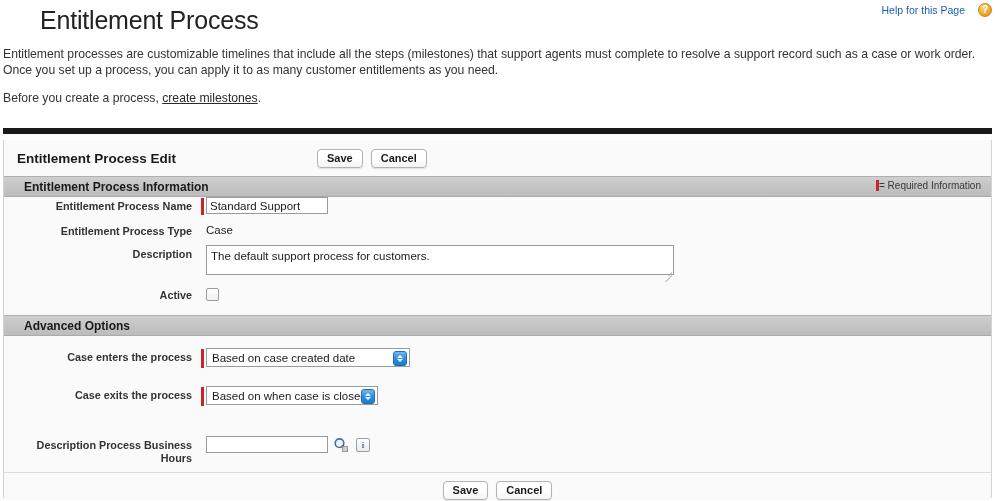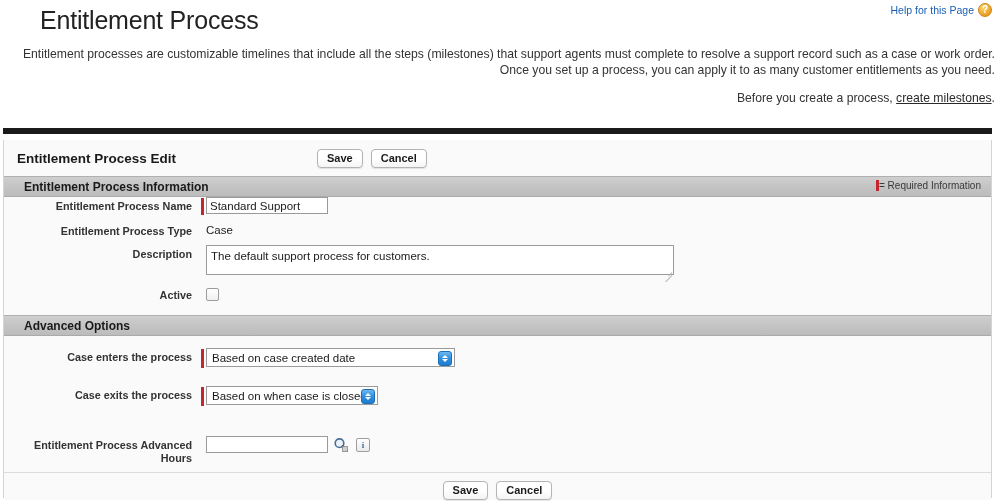--- a/index.html
+++ b/index.html
@@ -17,21 +17,21 @@
     height: 501px;
     background: #ffffff;
   }
 
   
   .help-bar {
     position: absolute;
     top: 3px; right: 8px;
     display: flex;
     align-items: center;
-    gap: 4px;
+    gap: 13px;
     font-size: 10.5px;
   }
   .help-link {
     color: #1a5fb4;
     text-decoration: none;
     font-size: 10.5px;
   }
   .help-icon {
     width: 14px; height: 14px;
     border-radius: 50%;
@@ -56,21 +56,20 @@
   }
 
   
   .intro {
     position: absolute;
     top: 46px; left: 3px;
     width: 992px;
     font-size: 12.2px;
     line-height: 16px;
     color: #333333;
-    text-align: right;
   }
   .intro p { margin: 0 0 12px 0; }
   .inline-link {
     color: #2a2a2a;
     text-decoration: underline;
   }
 
   
   .black-rule {
     position: absolute;
@@ -275,21 +274,21 @@
     gap: 1px;
   }
   .select-arrow .chev {
     width: 0; height: 0;
     border-left: 3px solid transparent;
     border-right: 3px solid transparent;
   }
   .select-arrow .up { border-bottom: 3px solid #ffffff; }
   .select-arrow .down { border-top: 3px solid #ffffff; }
 
-  .select-wide { width: 249px; }
+  .select-wide { width: 204px; }
   .select-narrow { width: 172px; }
 
   
   .lookup-input {
     width: 122px;
     height: 17px;
     border: 1px solid #9a9a9a;
     background: #ffffff;
     font-family: "Liberation Sans", sans-serif;
     font-size: 11.5px;
@@ -435,21 +434,21 @@
             <span class="select-arrow">
               <span class="chev up"></span>
               <span class="chev down"></span>
             </span>
           </div>
         </div>
       </div>
 
       <div class="row">
         <div class="row-label">
-          <span>Entitlement Process Advanced</span><br>
+          <span>Description Process Business</span><br>
           <span>Hours</span>
         </div>
         <div class="row-field">
           <input class="lookup-input" type="text" value="" style="">
           <span class="icon-btn lookup-icon">
             <svg width="16" height="16" viewBox="0 0 16 16">
               <circle cx="6.5" cy="6.2" r="4.3" fill="#eaf2fb" stroke="#4a6e96" stroke-width="1.6"></circle>
               <line x1="9.6" y1="9.4" x2="14" y2="13.8" stroke="#3a3a3a" stroke-width="2.2" stroke-linecap="round"></line>
               <rect x="9.5" y="9.5" width="5" height="5" fill="#cfcfcf" stroke="#8a8a8a" stroke-width="0.8"></rect>
             </svg>

